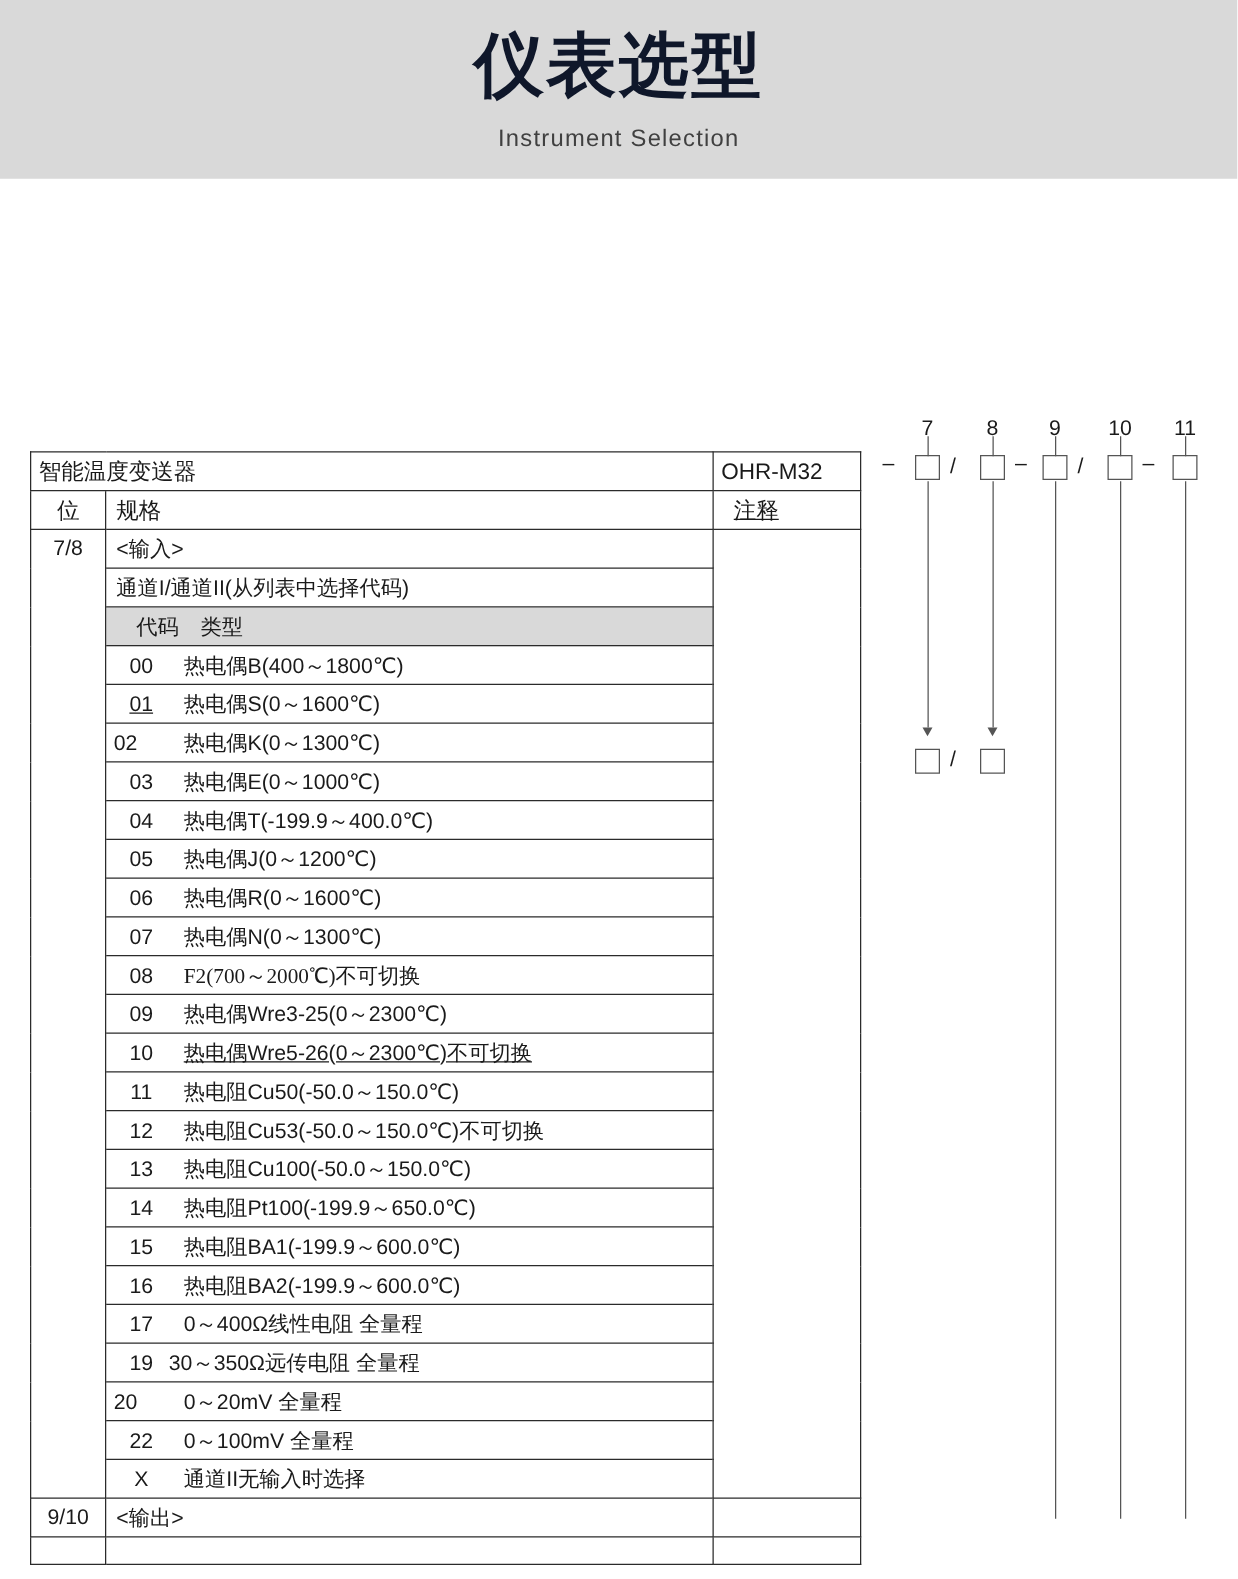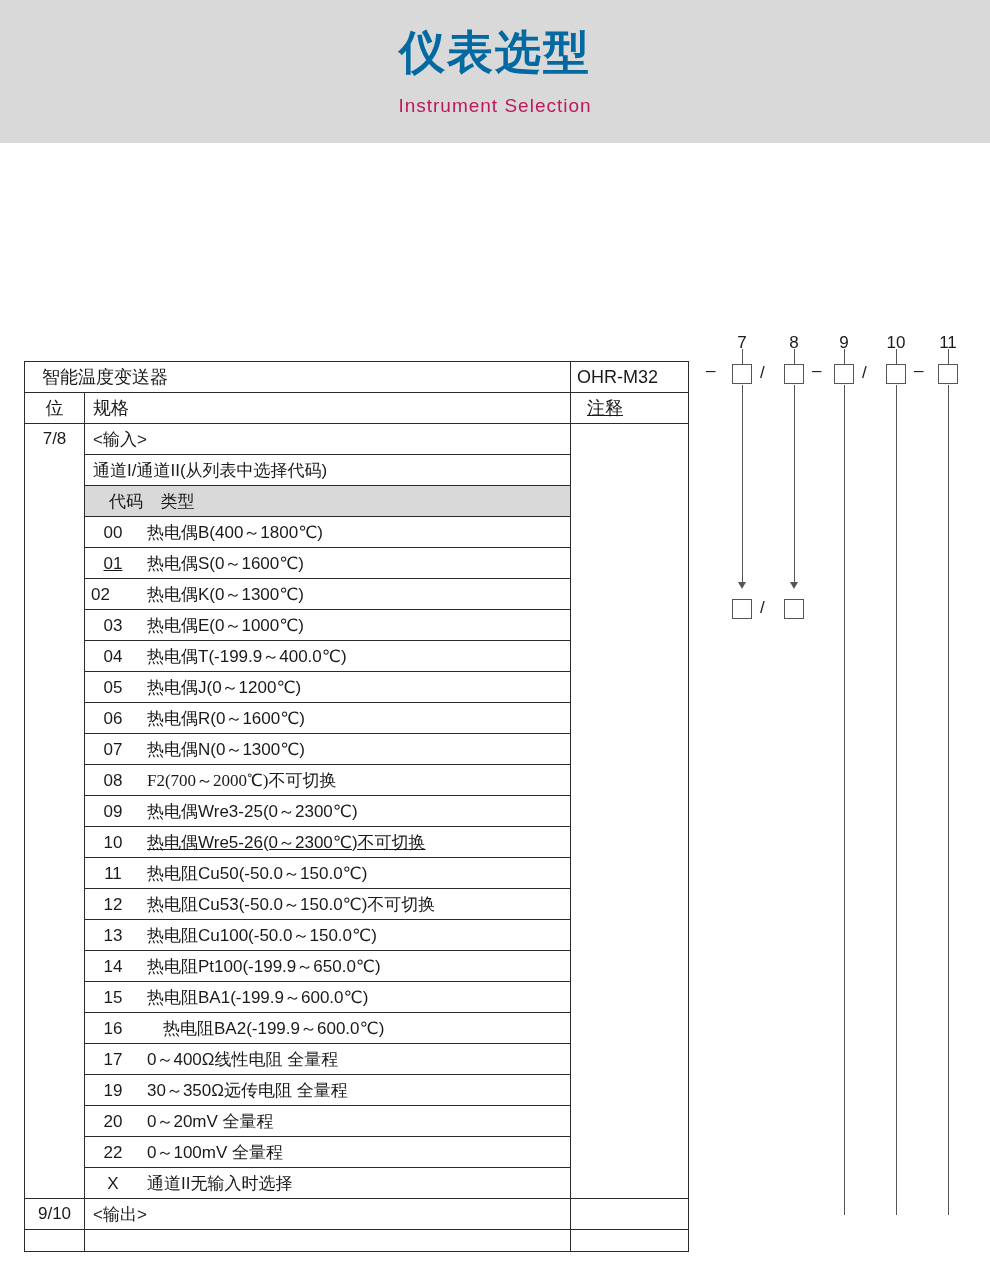--- a/index.html
+++ b/index.html
@@ -21,29 +21,29 @@
     width: 990px;
     height: 143px;
     background: #d9d9d9;
     display: flex;
     flex-direction: column;
     align-items: center;
     justify-content: center;
     box-sizing: border-box;
   }
   .banner-title {
-    font-size: 46px;
+    font-size: 56px;
     font-weight: bold;
-    color: #0369a1;
+    color: #0f172a;
     letter-spacing: 2px;
     line-height: 1.15;
   }
   .banner-sub {
     font-size: 19px;
-    color: #be185d;
+    color: #404040;
     letter-spacing: 1px;
     margin-top: 16px;
   }
 
   
   .sheet {
     position: relative;
     width: 990px;
     height: 1120px;
   }
@@ -177,21 +177,21 @@
     <div class="slot" style="left:84px; top:266px;"></div>
 
     <div class="vline" style="left:144px; top:52px; height:830px;"></div>
     <div class="vline" style="left:196px; top:52px; height:830px;"></div>
     <div class="vline" style="left:248px; top:52px; height:830px;"></div>
   </div>
 
   <table class="spec">
     <tbody>
       <tr class="title-row">
-        <td class="c-pos c-mid" colspan="2" style="width:546px; text-align:left; padding-left:17px;">智能温度变送器</td>
+        <td class="c-pos c-mid" colspan="2" style="width:546px; text-align:left; padding-left:6px;">智能温度变送器</td>
         <td class="c-note model-cell">OHR-M32</td>
       </tr>
       <tr class="head-row">
         <td class="c-pos">位</td>
         <td colspan="1" class="c-mid" style="width:486px; padding-left:8px;font-family:Liberation Mono, monospace;">规格</td>
         <td class="c-note" style="padding-left:16px;text-decoration:underline;">注释</td>
       </tr>
 
       <tr>
         <td class="c-pos" rowspan="25" style="vertical-align:top; padding-top:5px;">7/8</td>
@@ -251,30 +251,30 @@
       <tr>
           <td class="c-mid"><span style="display:inline-block;width:44px;text-align:center;">13</span><span style="margin-left:12px;">热电阻Cu100(-50.0～150.0℃)</span></td>
         </tr>
       <tr>
           <td class="c-mid"><span style="display:inline-block;width:44px;text-align:center;">14</span><span style="margin-left:12px;">热电阻Pt100(-199.9～650.0℃)</span></td>
         </tr>
       <tr>
           <td class="c-mid"><span style="display:inline-block;width:44px;text-align:center;">15</span><span style="margin-left:12px;">热电阻BA1(-199.9～600.0℃)</span></td>
         </tr>
       <tr>
-          <td class="c-mid"><span style="display:inline-block;width:44px;text-align:center;">16</span><span style="margin-left:28px;">热电阻BA2(-199.9～600.0℃)</span></td>
+          <td class="c-mid"><span style="display:inline-block;width:44px;text-align:center;">16</span><span style="margin-left:12px;">热电阻BA2(-199.9～600.0℃)</span></td>
         </tr>
       <tr>
           <td class="c-mid"><span style="display:inline-block;width:44px;text-align:center;">17</span><span style="margin-left:12px;">0～400Ω线性电阻 全量程</span></td>
         </tr>
       <tr>
-          <td class="c-mid"><span style="display:inline-block;width:44px;text-align:center;">19</span><span style="margin-left:12px;">30～350Ω远传电阻 全量程</span></td>
-        </tr>
-      <tr>
-          <td class="c-mid"><span style="display:inline-block;width:44px;text-align:center;">20</span><span style="margin-left:12px;">0～20mV 全量程</span></td>
+          <td class="c-mid"><span style="display:inline-block;width:44px;text-align:center;">19</span><span style="">30～350Ω远传电阻 全量程</span></td>
+        </tr>
+      <tr>
+          <td class="c-mid"><span style="display:inline-block;width:44px;">20</span><span style="margin-left:12px;">0～20mV 全量程</span></td>
         </tr>
       <tr>
           <td class="c-mid"><span style="display:inline-block;width:44px;text-align:center;">22</span><span style="margin-left:12px;">0～100mV 全量程</span></td>
         </tr>
       <tr>
           <td class="c-mid"><span style="display:inline-block;width:44px;text-align:center;">X</span><span style="margin-left:12px;">通道II无输入时选择</span></td>
         </tr>
 
       <tr>
         <td class="c-pos">9/10</td>

